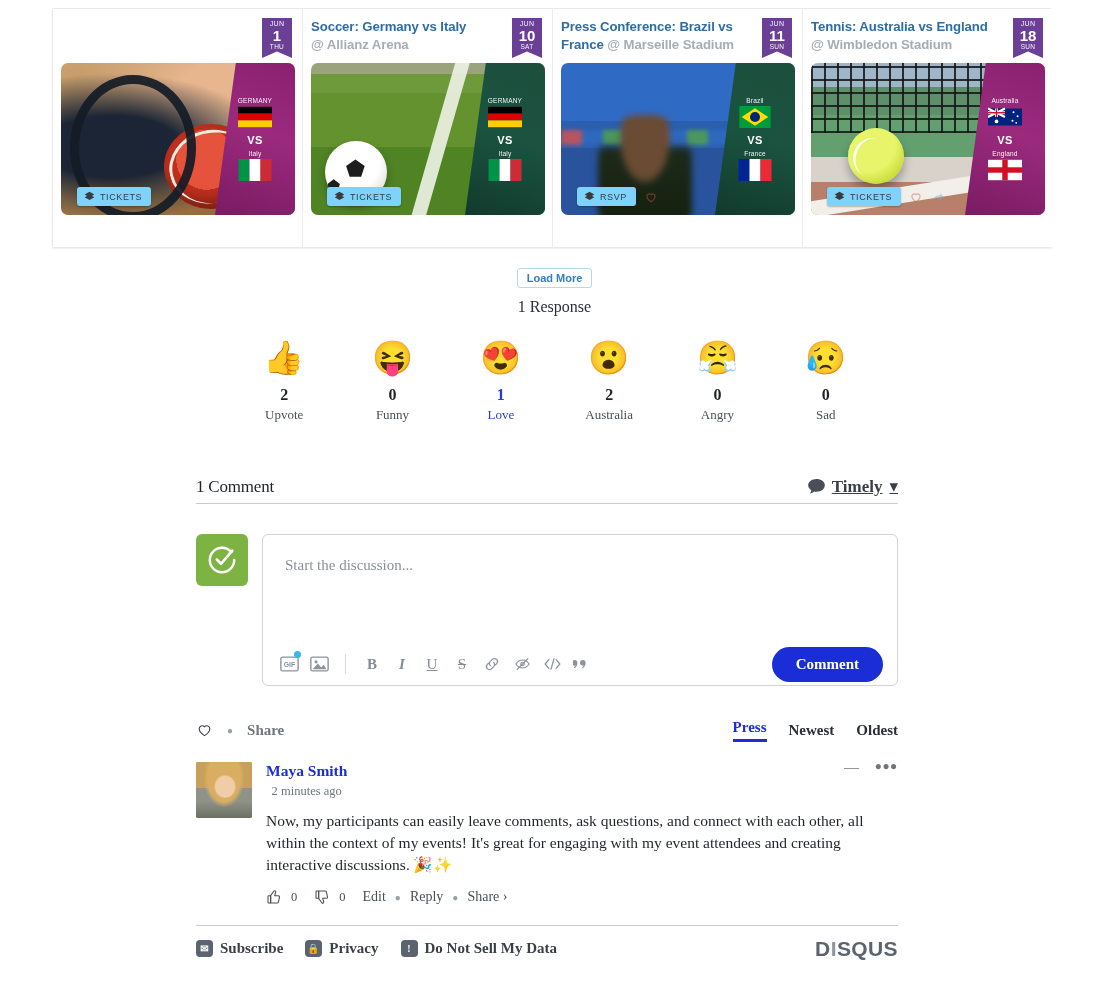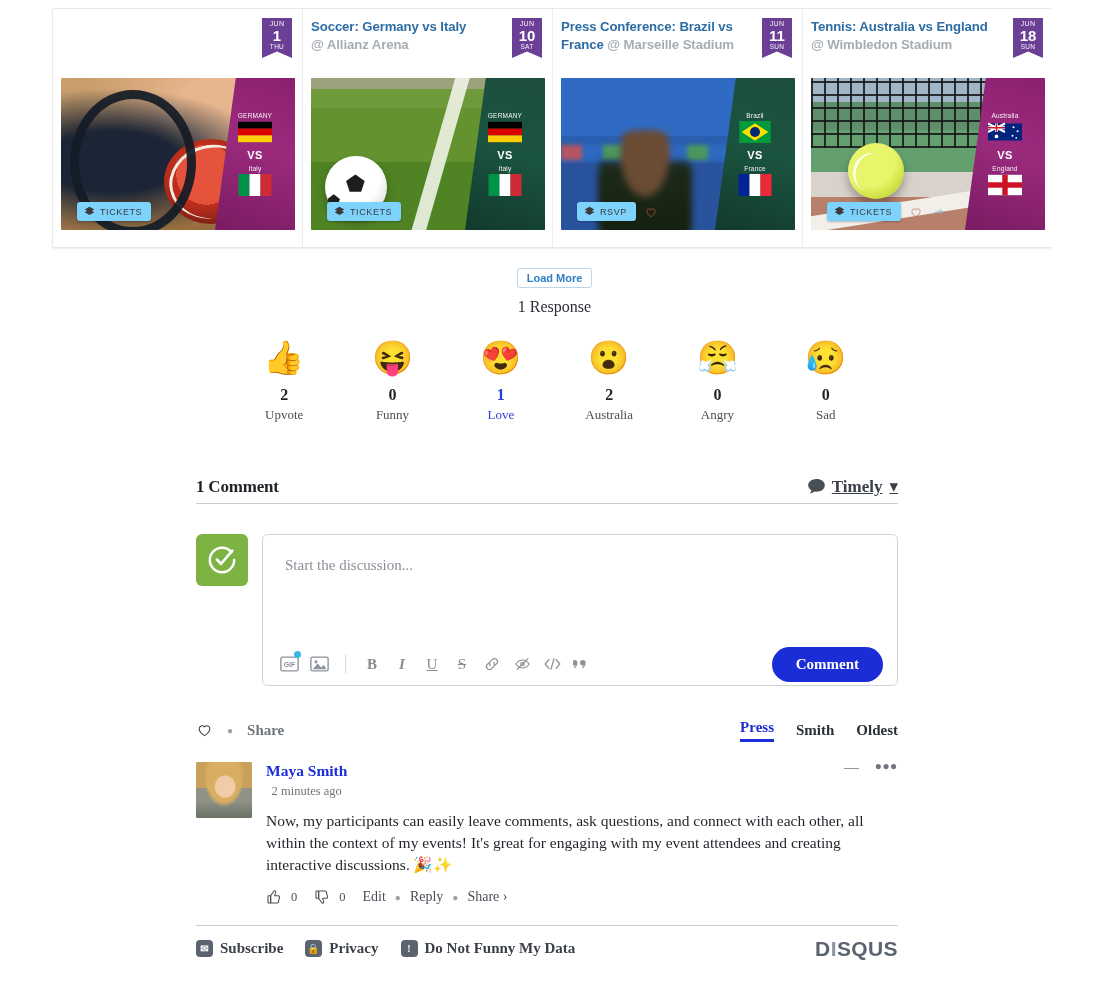--- a/index.html
+++ b/index.html
@@ -47,23 +47,23 @@
     text-align: center;
     font-family: "Liberation Sans", sans-serif;
     clip-path: polygon(0 0, 100% 0, 100% 100%, 50% 84%, 0 100%);
     padding-top: 2px;
   }
   .date-badge .m { font-size: 7px; letter-spacing: 0.3px; line-height: 8px; opacity: .95; }
   .date-badge .d { font-size: 15px; font-weight: bold; line-height: 15px; }
   .date-badge .w { font-size: 6.5px; letter-spacing: 0.3px; line-height: 8px; opacity: .95; }
 
   .card-media {
-    position: relative; margin-top: 18px;
+    position: relative; margin-top: 3px;
     width: 234px; height: 152px; overflow: hidden;
-    border-radius: 1px;
+    border-radius: 7px;
   }
   .photo { position:absolute; inset:0; }
 
   
   .p1 { background:
       radial-gradient(circle at 63% 62%, #d8402c 0 10%, #c23422 10% 16%, rgba(0,0,0,0) 16%),
       radial-gradient(ellipse at 22% 55%, #1b2535 0 26%, rgba(27,37,53,0) 62%),
       radial-gradient(ellipse at 84% 25%, #e7b58e 0 30%, rgba(231,181,142,0) 66%),
       linear-gradient(165deg,#caa16f 0%, #b98d57 40%, #8d6437 100%);
   }
@@ -165,21 +165,21 @@
   .reaction .cnt { font-size:16px; font-weight:bold; color:#1f2329; margin-top:8px; }
   .reaction .lbl { font-size:13px; color:#4a4f57; margin-top:3px; }
   .reaction.active .cnt, .reaction.active .lbl { color:#2a3ad6; }
 
   
   .comments-header {
     position:absolute; left:196px; top:470px; width:702px; height:34px;
     display:flex; align-items:center; justify-content:space-between;
     border-bottom:1px solid #c9ccd1;
   }
-  .comments-count { font-size:17px; font-weight:bold; color:#1f2329; letter-spacing:-.2px; }
+  .comments-count { font-size:17px; font-weight:normal; color:#1f2329; letter-spacing:-.2px; }
   .sort-toggle { display:flex; align-items:center; gap:7px; font-size:17px; font-weight:bold; color:#3a3f47; cursor:pointer;text-decoration:underline; }
 
   
   .editor-row { position:absolute; left:196px; top:534px; width:702px; display:flex; gap:14px; }
   .avatar-disqus {
     width:52px; height:52px; border-radius:6px; background:#7cb342;
     display:flex; align-items:center; justify-content:center; flex:0 0 52px;
   }
   .editor-box {
     flex:1; border:1px solid #cfd3d8; border-radius:6px; background:#fff;
@@ -550,21 +550,21 @@
   <div class="subbar">
     <div class="subbar-left">
       <svg width="17" height="16" viewBox="0 0 24 24">
         <path d="M12 20.5s-8-5-8-10.3A4.6 4.6 0 0 1 12 7.2a4.6 4.6 0 0 1 8 2.9c0 5.4-8 10.4-8 10.4z" fill="none" stroke="#3a3f47" stroke-width="1.6"></path>
       </svg>
       <span class="dot-sep">●</span>
       <span class="c-link">Share</span>
     </div>
     <div class="subbar-right">
       <span class="sort-opt active">Press</span>
-      <span class="sort-opt">Smith</span>
+      <span class="sort-opt">Newest</span>
       <span class="sort-opt">Oldest</span>
     </div>
   </div>
 
   <div class="comment">
     <div class="comment-inner">
       <div class="c-avatar">
           <div class="c-face"></div>
         </div>
       <div class="c-body">
@@ -605,21 +605,21 @@
       <div class="f-item">
         <span class="f-badge">✉</span>
         <span>Subscribe</span>
       </div>
       <div class="f-item">
         <span class="f-badge">🔒</span>
         <span>Privacy</span>
       </div>
       <div class="f-item">
         <span class="f-badge">!</span>
-        <span>Do Not Funny My Data</span>
+        <span>Do Not Sell My Data</span>
       </div>
     </div>
     <div class="disqus-logo">
       <span>D</span><span class="bar">I</span><span>SQUS</span>
     </div>
   </div>
 
 </div>
 
 </body></html>

